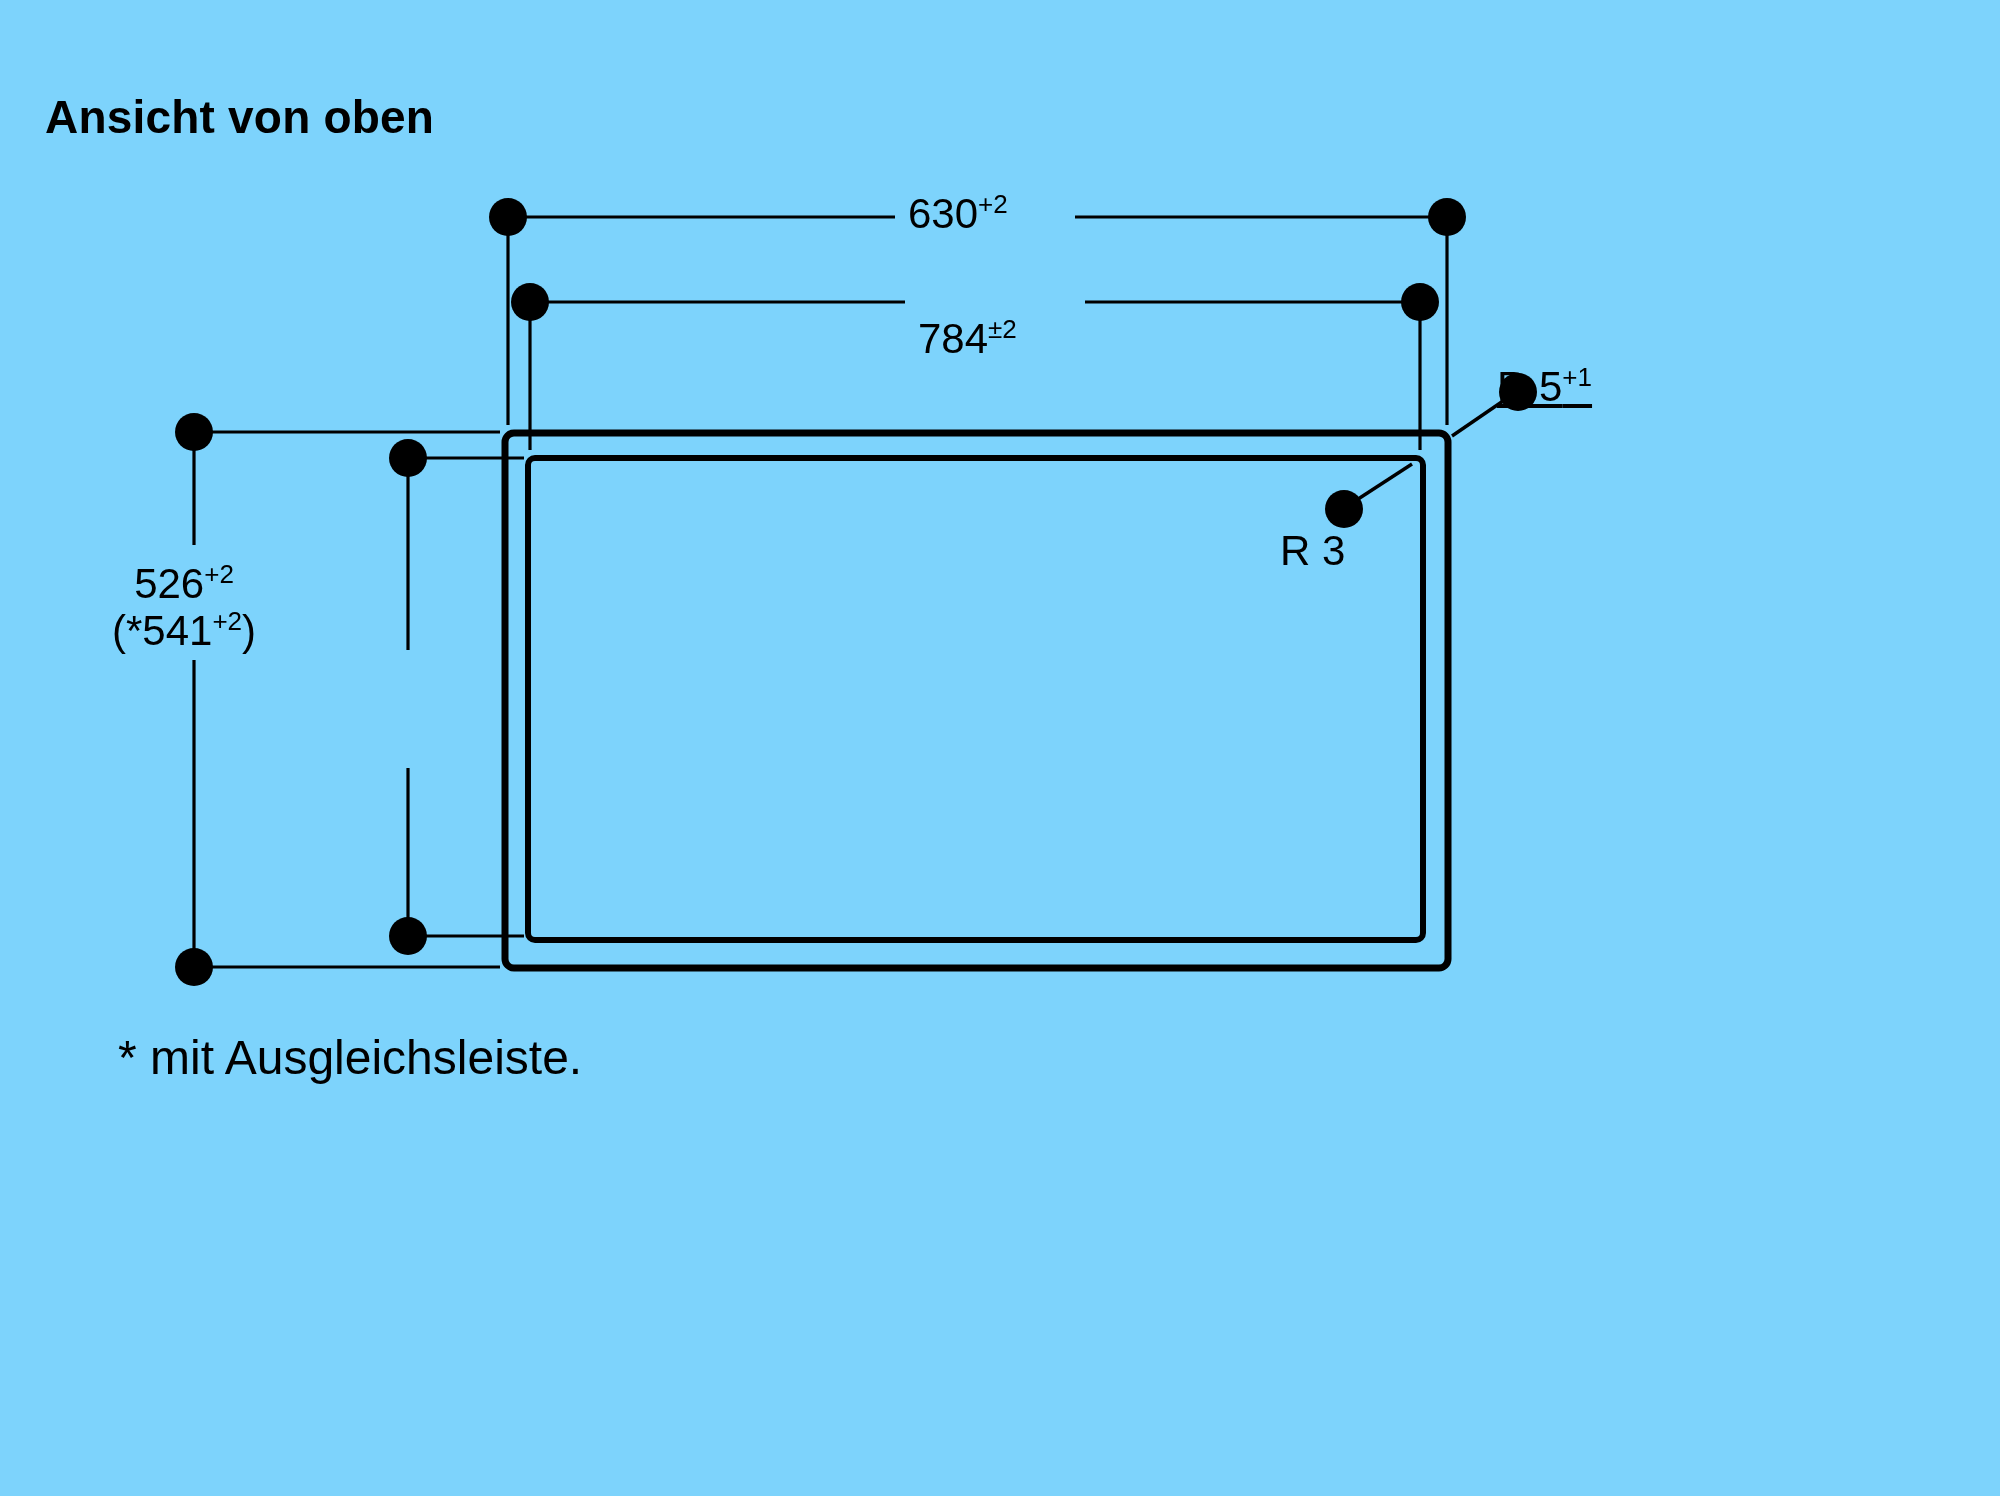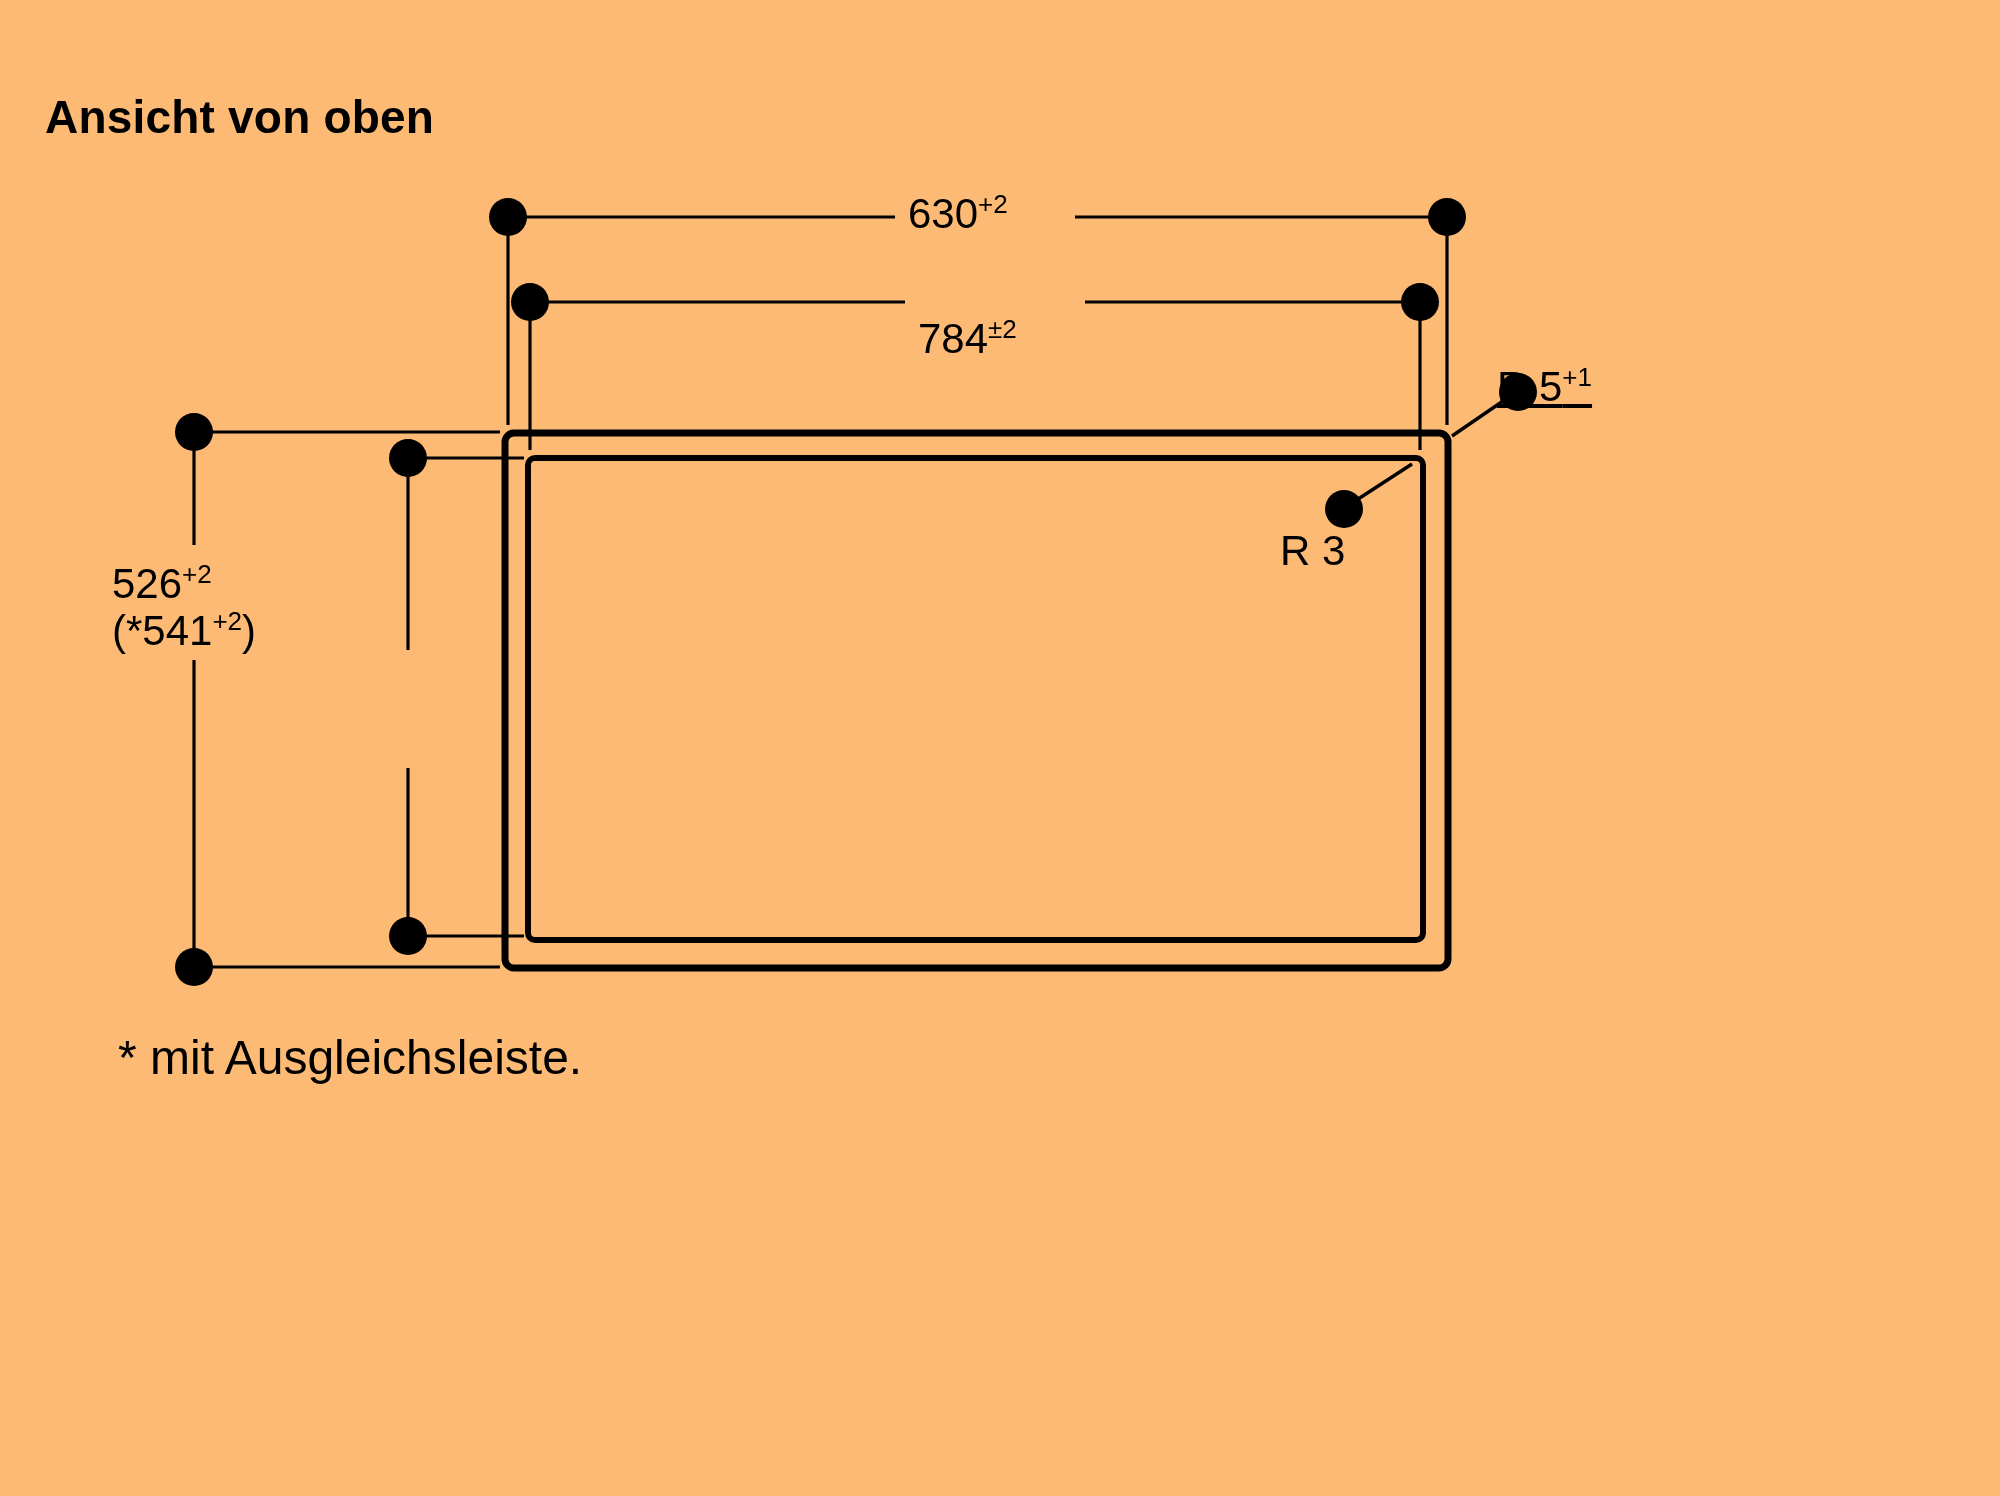--- a/index.html
+++ b/index.html
@@ -9,21 +9,21 @@
     background: #ffffff;
   }
   body {
     font-family: "Liberation Sans", sans-serif;
     color: #000000;
   }
   #canvas {
     position: relative;
     width: 2000px;
     height: 1496px;
-    background: #fdba74;
+    background: #7dd3fc;
     overflow: hidden;
   }
   #drawing {
     position: absolute;
     left: 0;
     top: 0;
     width: 2000px;
     height: 1496px;
   }
   .page-title {
@@ -52,20 +52,21 @@
   }
   .dim-label sup {
     font-size: 0.62em;
     vertical-align: super;
     line-height: 0;
   }
   .dim-810 { left: 908px; top: 190px; }
   .dim-784 { left: 918px; top: 275px; margin-top: 40px; }
   .dim-526 {
     left: 112px; top: 560px;
+    text-align: center;
   }
   .dim-492 {
     left: 290px; top: 665px;
     text-align: center;
   }
   .dim-r5 { left: 1497px; top: 363px; text-decoration: underline; }
   .dim-r3 { left: 1280px; top: 527px; }
 </style>
 </head>
 <body>

